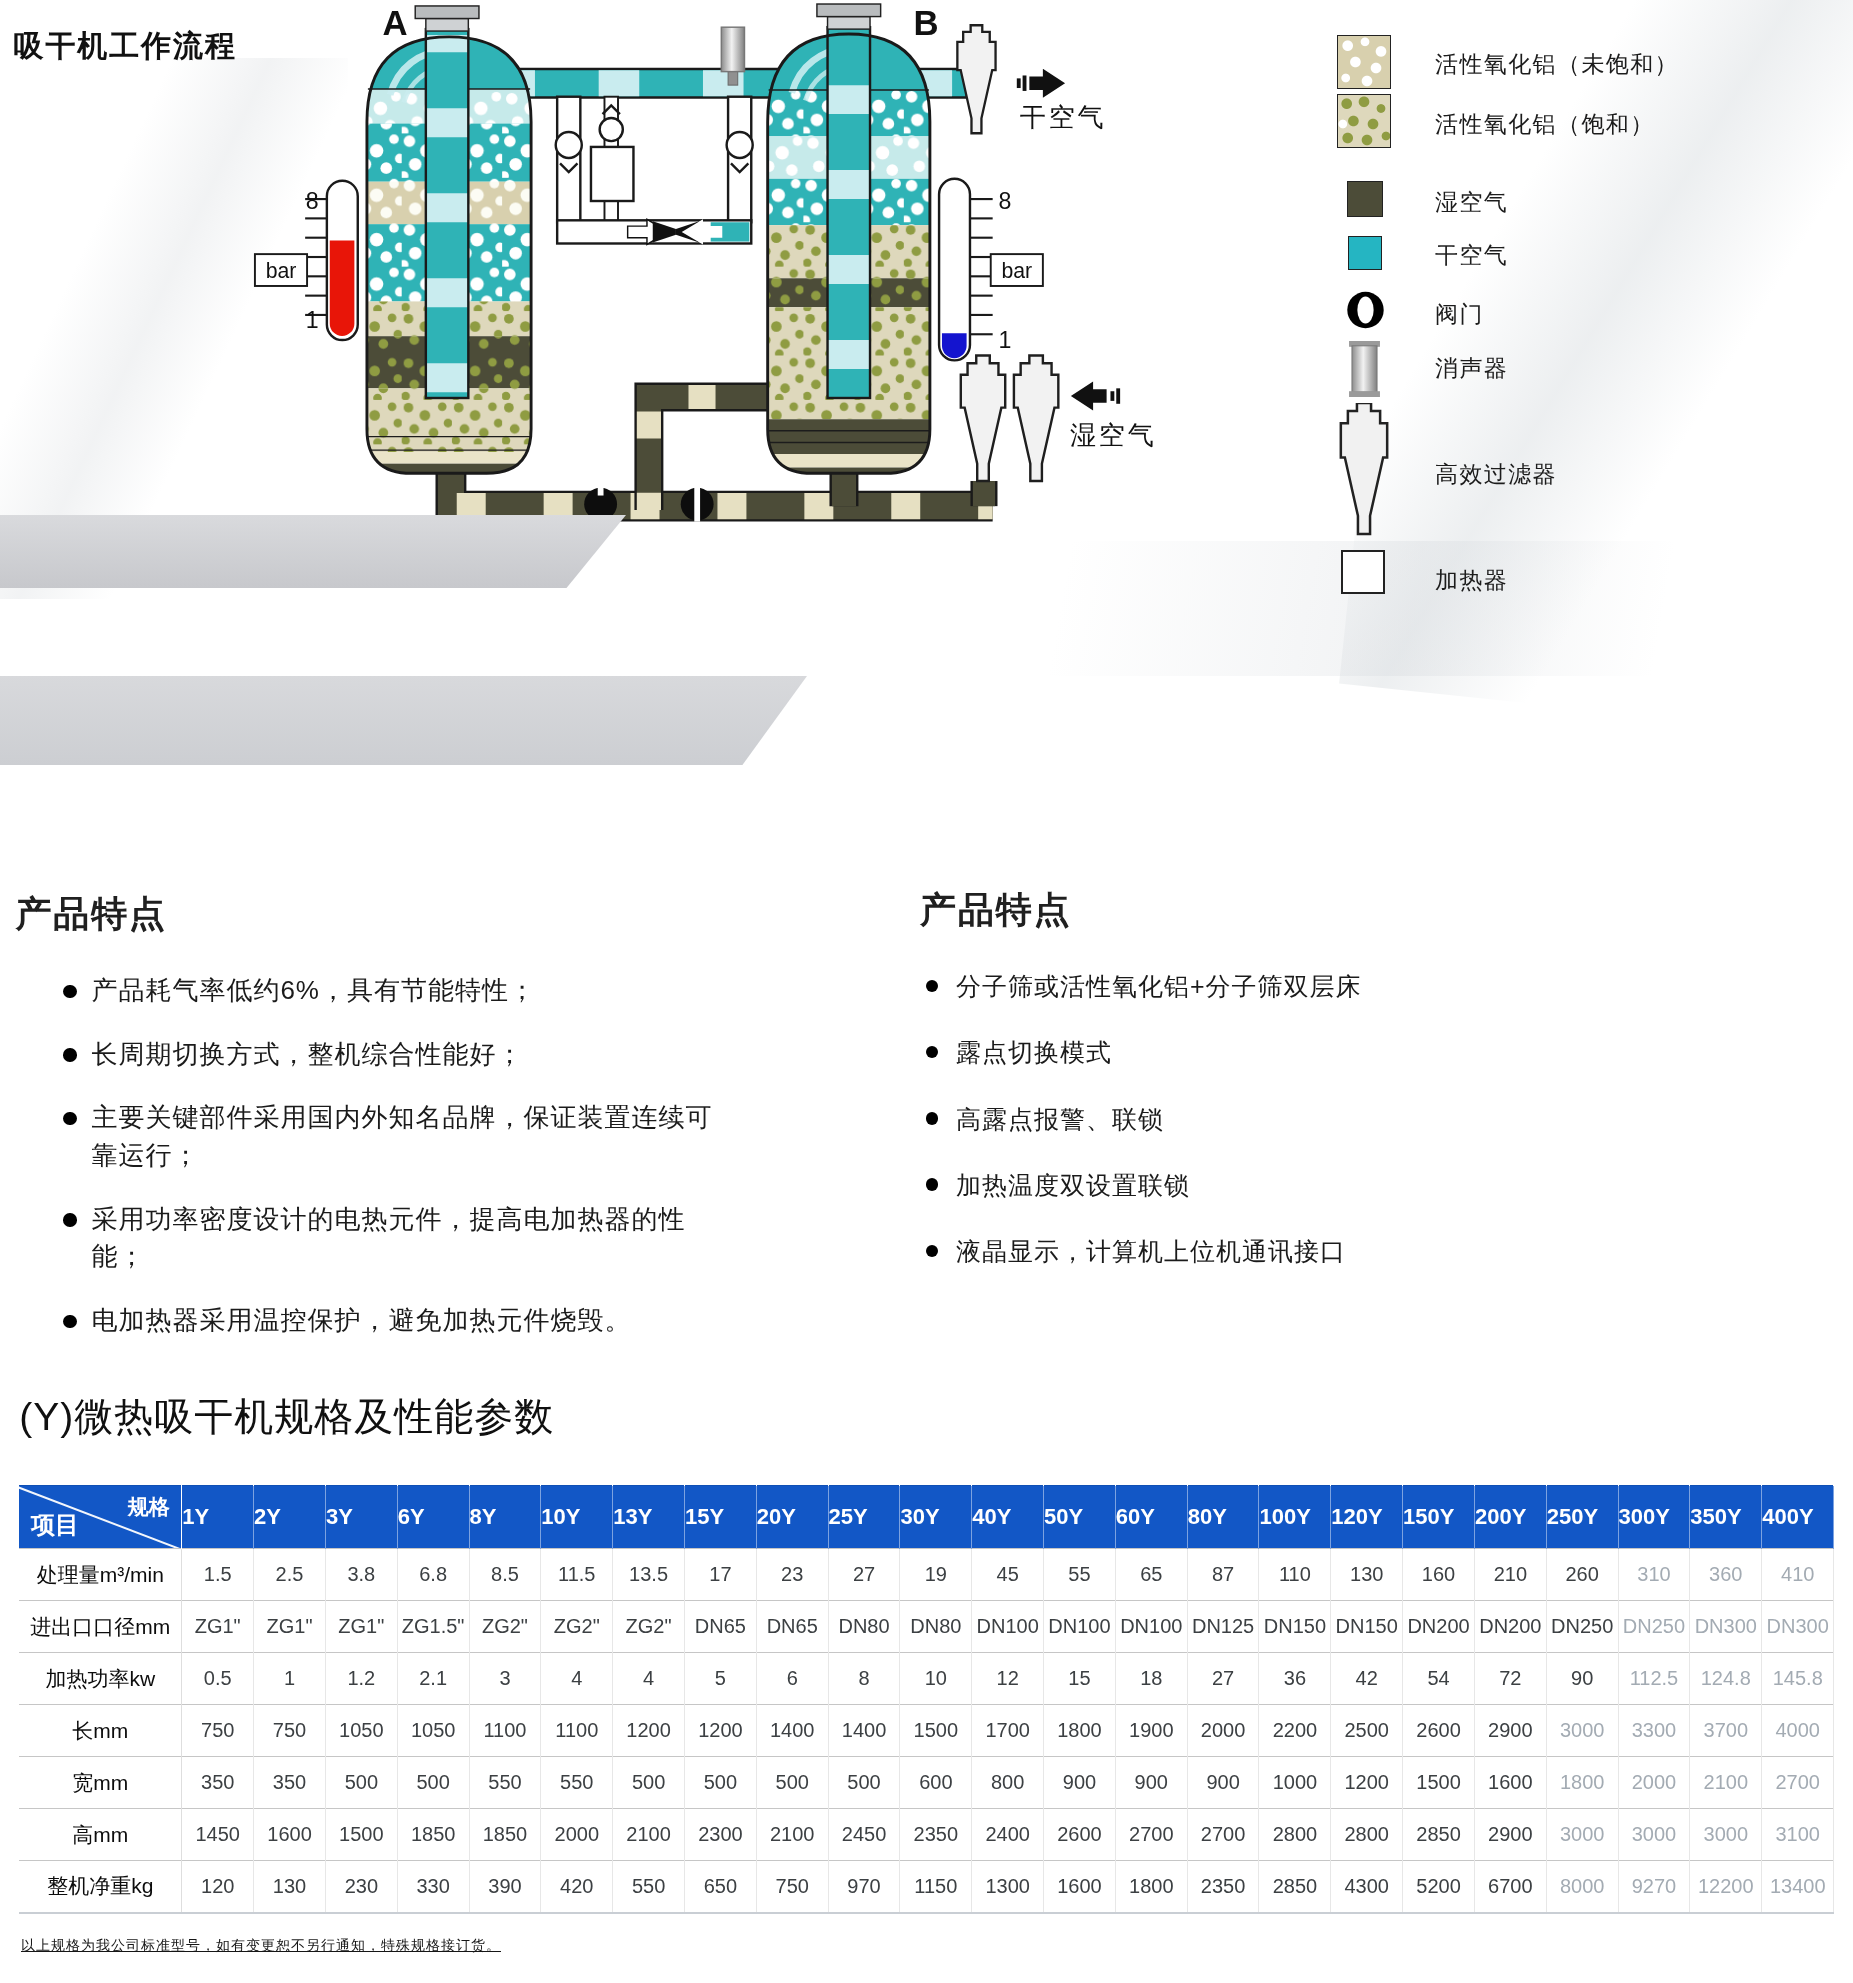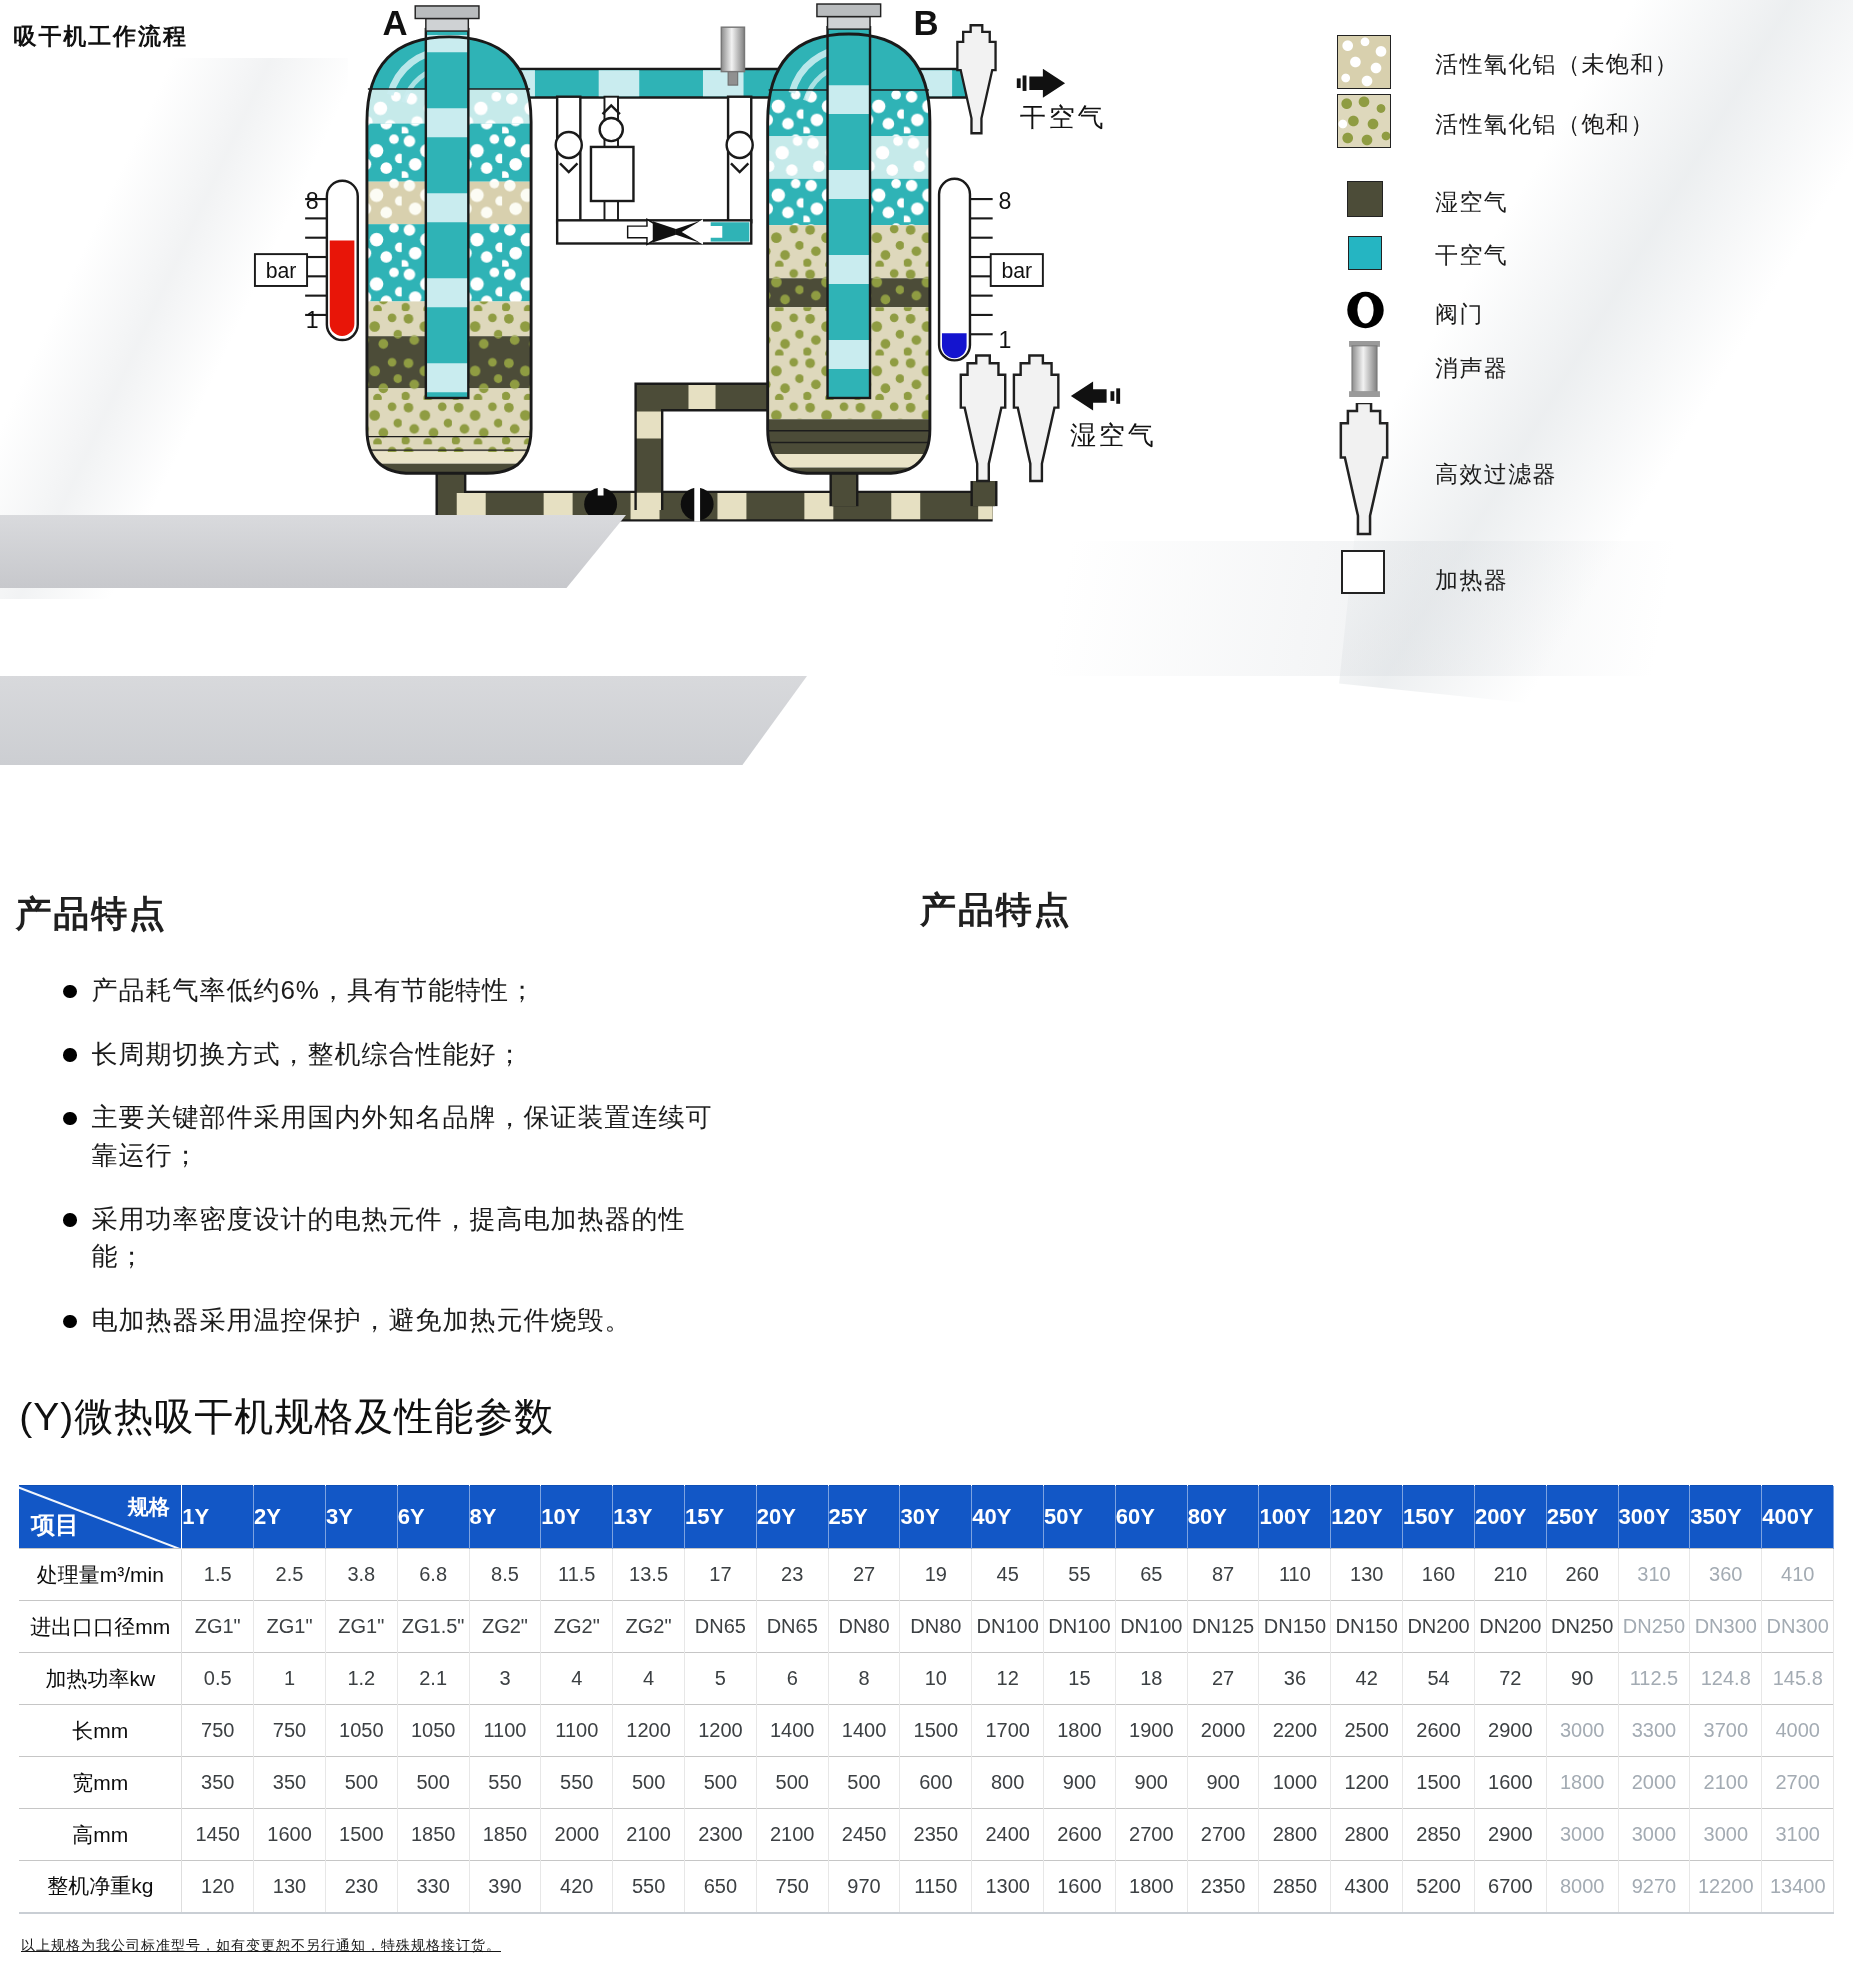--- a/index.html
+++ b/index.html
@@ -11,21 +11,21 @@
   .streak.s2{left:-58px;top:58px;width:406px;height:541px;
      background:linear-gradient(115deg,rgba(255,255,255,0) 35%,rgba(210,214,218,.30) 50%,rgba(255,255,255,0) 64%);}
   .streak.s3{left:869px;top:541px;width:985px;height:135px;
      background:linear-gradient(100deg,rgba(255,255,255,0) 20%,rgba(214,218,222,.35) 55%,rgba(255,255,255,0) 80%);}
   .ribbon1{position:absolute;left:0;top:515px;width:626px;height:73px;
      background:linear-gradient(180deg,#d9dadd,#c7c8cc);
      clip-path:polygon(0 0,100% 0,90.5% 100%,0 100%);}
   .ribbon2{position:absolute;left:0;top:676px;width:807px;height:89px;
      background:linear-gradient(180deg,#d8d9dc,#ccced2);
      clip-path:polygon(0 0,100% 0,92% 100%,0 100%);}
-  .page-title{position:absolute;left:13.5px;top:5.8px;font-size:23px;font-weight:700;letter-spacing:1.9px;color:#111;}
+  .page-title{position:absolute;left:13.5px;top:5.8px;font-size:30px;font-weight:700;letter-spacing:1.9px;color:#111;}
   svg text{font-family:"Liberation Sans","DejaVu Sans",sans-serif;}
 
   
   .legend{position:absolute;left:1335px;top:19.3px;width:444px;height:618px;}
   .legend .lbl{position:absolute;left:100px;font-size:23px;color:#1c1c1c;letter-spacing:1.4px;white-space:nowrap;}
   .sw{position:absolute;box-sizing:border-box;border:1.9px solid #222;}
   .sw-unsat{left:1.9px;top:15.4px;width:54px;height:54px;background-color:#d8d0ae;background-image:
      radial-gradient(circle at 9.7px 9.7px,#fff 4.8px,rgba(255,255,255,0) 5.8px),
      radial-gradient(circle at 27px 5.8px,#fff 3.9px,rgba(255,255,255,0) 4.8px),
      radial-gradient(circle at 43px 15.4px,#fff 4.8px,rgba(255,255,255,0) 5.8px),
@@ -375,20 +375,27 @@
     <ul>
         <li>产品耗气率低约6%，具有节能特性；</li>
         <li>长周期切换方式，整机综合性能好；</li>
         <li>主要关键部件采用国内外知名品牌，保证装置连续可靠运行；</li>
         <li>采用功率密度设计的电热元件，提高电加热器的性能；</li>
         <li>电加热器采用温控保护，避免加热元件烧毁。</li>
       </ul>
   </div>
   <div class="features features-right">
     <h2>产品特点</h2>
+    <ul>
+        <li>分子筛或活性氧化铝+分子筛双层床</li>
+        <li>露点切换模式</li>
+        <li>高露点报警、联锁</li>
+        <li>加热温度双设置联锁</li>
+        <li>液晶显示，计算机上位机通讯接口</li>
+      </ul>
   </div>
 
   <div class="spec-title">(Y)微热吸干机规格及性能参数</div>
   <div class="spec-wrap">
     <table id="spec-table">
         <thead>
           <tr>
             <th class="corner">
               <i class="diag"></i>
               <span class="c-top">规格</span>

